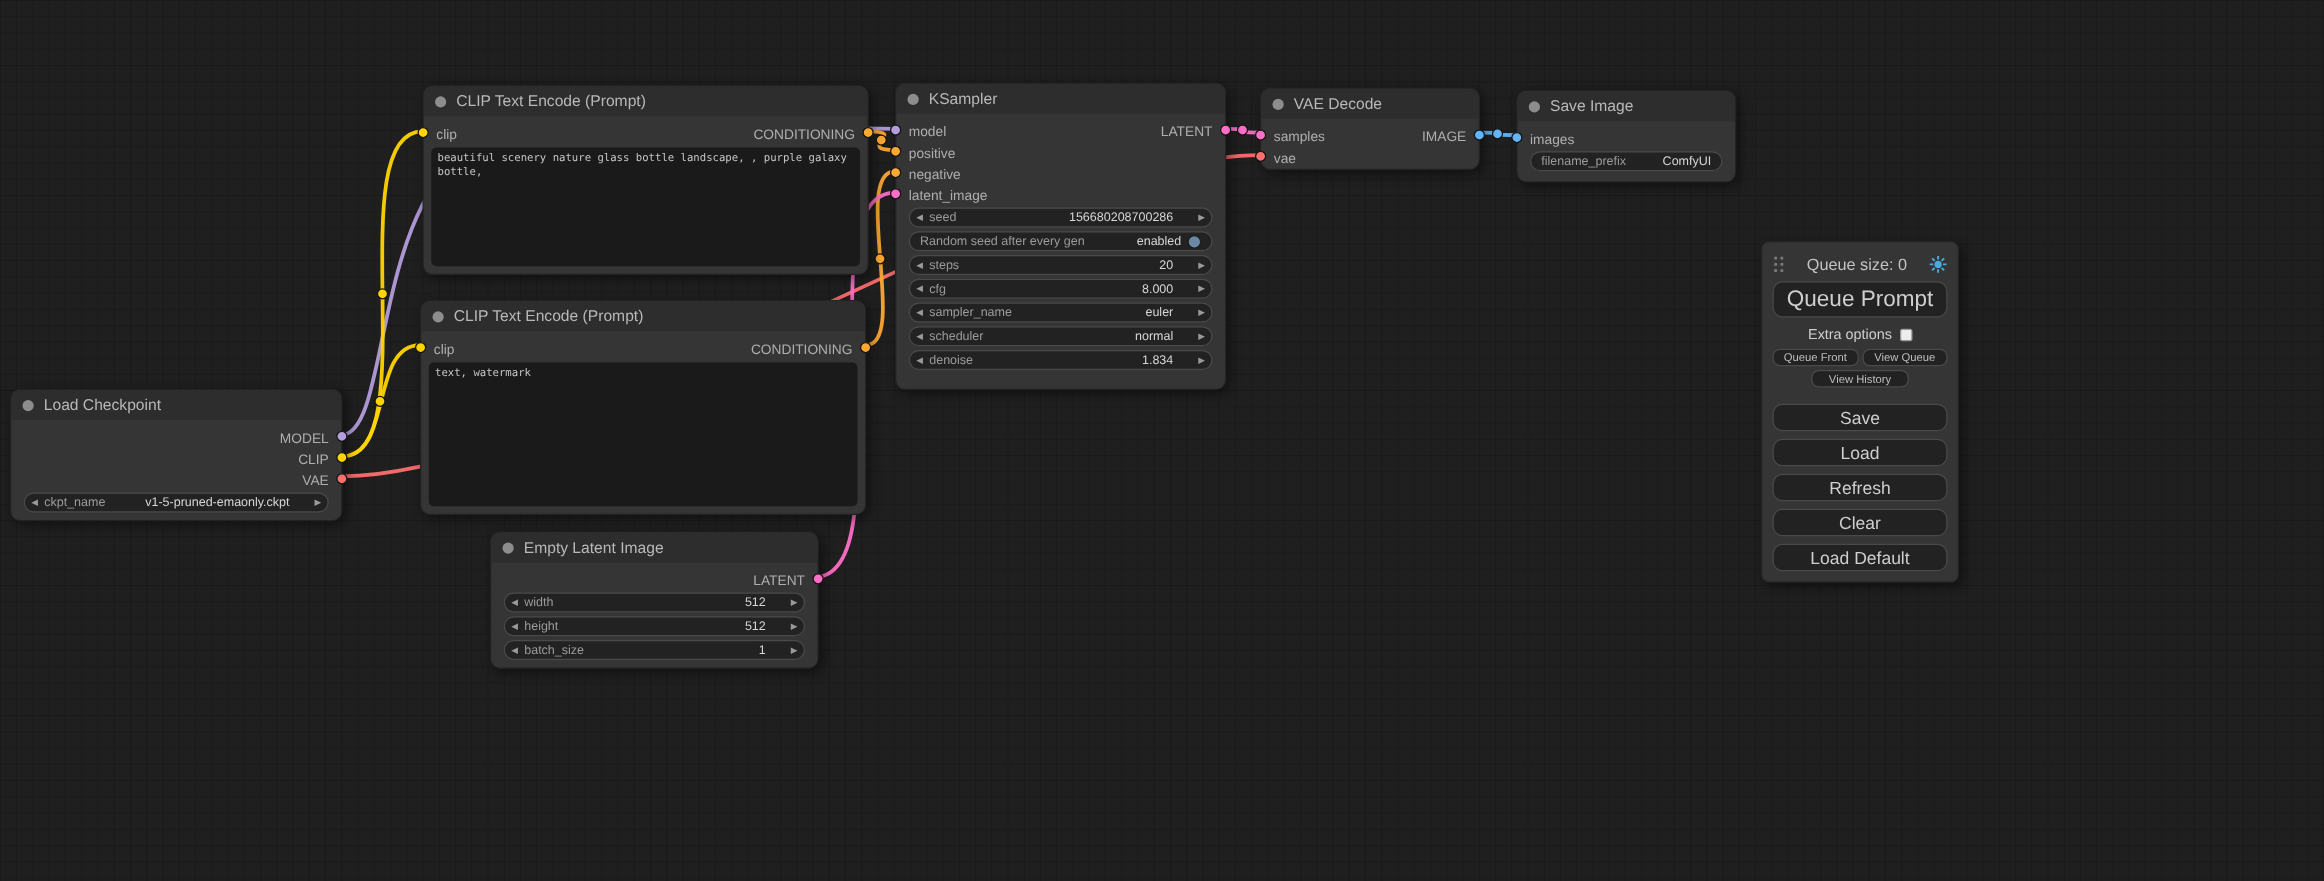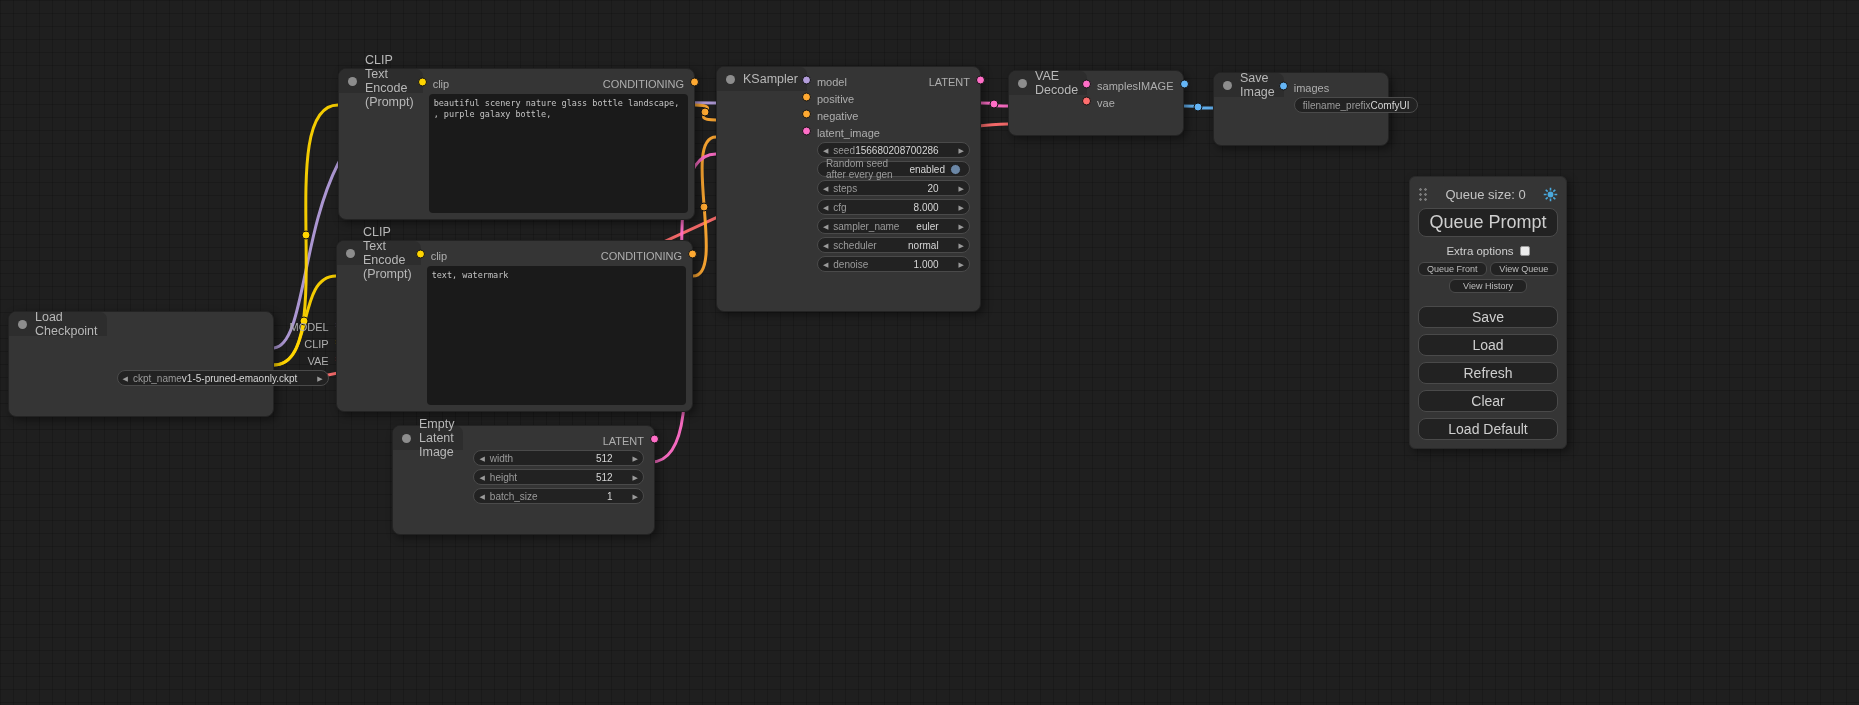--- a/index.html
+++ b/index.html
@@ -7,21 +7,21 @@
   #canvas{position:relative;width:1859px;height:705px;overflow:hidden;
     background-color:#1f1f1f;
     background-image:
       linear-gradient(rgba(0,0,0,.16) 1px, transparent 1px),
       linear-gradient(90deg, rgba(0,0,0,.16) 1px, transparent 1px);
     background-size:13px 13px;}
   .links{position:absolute;left:0;top:0;z-index:1;pointer-events:none;}
   .links path{fill:none;stroke-width:3;stroke-linecap:round;opacity:.95}
   .links circle{stroke:#141414;stroke-width:1}
   .node{position:absolute;background:#353535;border:1px solid #232323;border-radius:8px;
-    box-shadow:3px 3px 9px rgba(0,0,0,.45);display:flex;flex-direction:row;z-index:2;}
+    box-shadow:3px 3px 9px rgba(0,0,0,.45);display:flex;flex-direction:column;z-index:2;}
   .node-title{height:24px;flex:0 0 24px;background:#2d2d2d;border-radius:7px 7px 0 0;
     display:flex;align-items:center;padding:0 9px;gap:8px;color:#b8b8b8;font-size:12.5px;}
   .collapse-dot{width:9px;height:9px;border-radius:50%;background:#8d8d8d;flex:0 0 auto;}
   .node-body{flex:1;display:flex;flex-direction:column;padding-top:4px;}
   .slot-row{display:flex;align-items:flex-end;height:17px;flex:0 0 17px;padding:0 10px;
     position:relative;font-size:11px;color:#aeaeae;}
   .slot-label.out{margin-left:auto;}
   .dot{width:9px;height:9px;border-radius:50%;position:absolute;top:50%;
     transform:translateY(-50%);border:1px solid #141414;}
   .dot.in{left:-5px;} .dot.out{right:-5px;}
@@ -30,21 +30,21 @@
   .w-arrow{color:#9a9a9a;font-size:7px;line-height:1;}
   .w-label{color:#9b9b9b;margin-left:5px;}
   .w-value{margin-left:auto;color:#d6d6d6;margin-right:20px;white-space:nowrap;}
   .widget.noarrow{padding:0 8px;}
   .widget.noarrow .w-label{margin-left:0;}
   .widget.noarrow .w-value{margin-right:0;}
   .toggle-knob{width:11px;height:11px;border-radius:50%;margin-left:5px;flex:0 0 auto;border:1px solid #1c1c1c;}
   .prompt-box{margin:4px 6px 6px;flex:1;background:#1a1a1a;border-radius:4px;padding:4px 5px;
     font-family:"DejaVu Sans Mono",monospace;font-size:8.5px;line-height:1.35;color:#c5c5c5;
     white-space:pre-wrap;overflow:hidden;word-break:break-word;}
-  .queue-panel{position:absolute;left:1409px;top:176px;width:158px;background:#353535;
+  .queue-panel{position:absolute;left:1409px;top:193px;width:158px;background:#353535;
     border:1px solid #2a2a2a;border-radius:6px;padding:8px;z-index:3;
     box-shadow:3px 3px 9px rgba(0,0,0,.45);display:flex;flex-direction:column;}
   .qp-header{display:flex;align-items:center;height:18px;color:#c3c3c3;font-size:13px;}
   .qp-size{flex:1;text-align:center;}
   .drag-dots{width:10px;height:14px;background-image:radial-gradient(circle,#7a7a7a 1.1px,transparent 1.5px);
     background-size:5px 5px;flex:0 0 auto;cursor:move;}
   .gear-svg{width:15px;height:15px;flex:0 0 auto;cursor:pointer;}
   .btn{background:#222;border:1px solid #4a4a4a;border-radius:8px;color:#cfcfcf;
     text-align:center;cursor:pointer;font-family:inherit;}
   .btn.primary{font-size:18px;padding:3px 0;margin-top:5px;}
@@ -228,21 +228,21 @@
       </div>
       <div class="widget">
         <span class="w-arrow">◀</span>
         <span class="w-label">scheduler</span>
         <span class="w-value">normal</span>
         <span class="w-arrow">▶</span>
       </div>
       <div class="widget">
         <span class="w-arrow">◀</span>
         <span class="w-label">denoise</span>
-        <span class="w-value">1.000</span>
+        <span class="w-value">1.834</span>
         <span class="w-arrow">▶</span>
       </div>
     </div>
   </div>
 
   <div class="node" style="left:1008px;top:70px;width:176px;height:66px">
     <div class="node-title">
       <span class="collapse-dot"></span>
       <span>VAE Decode</span>
     </div>

